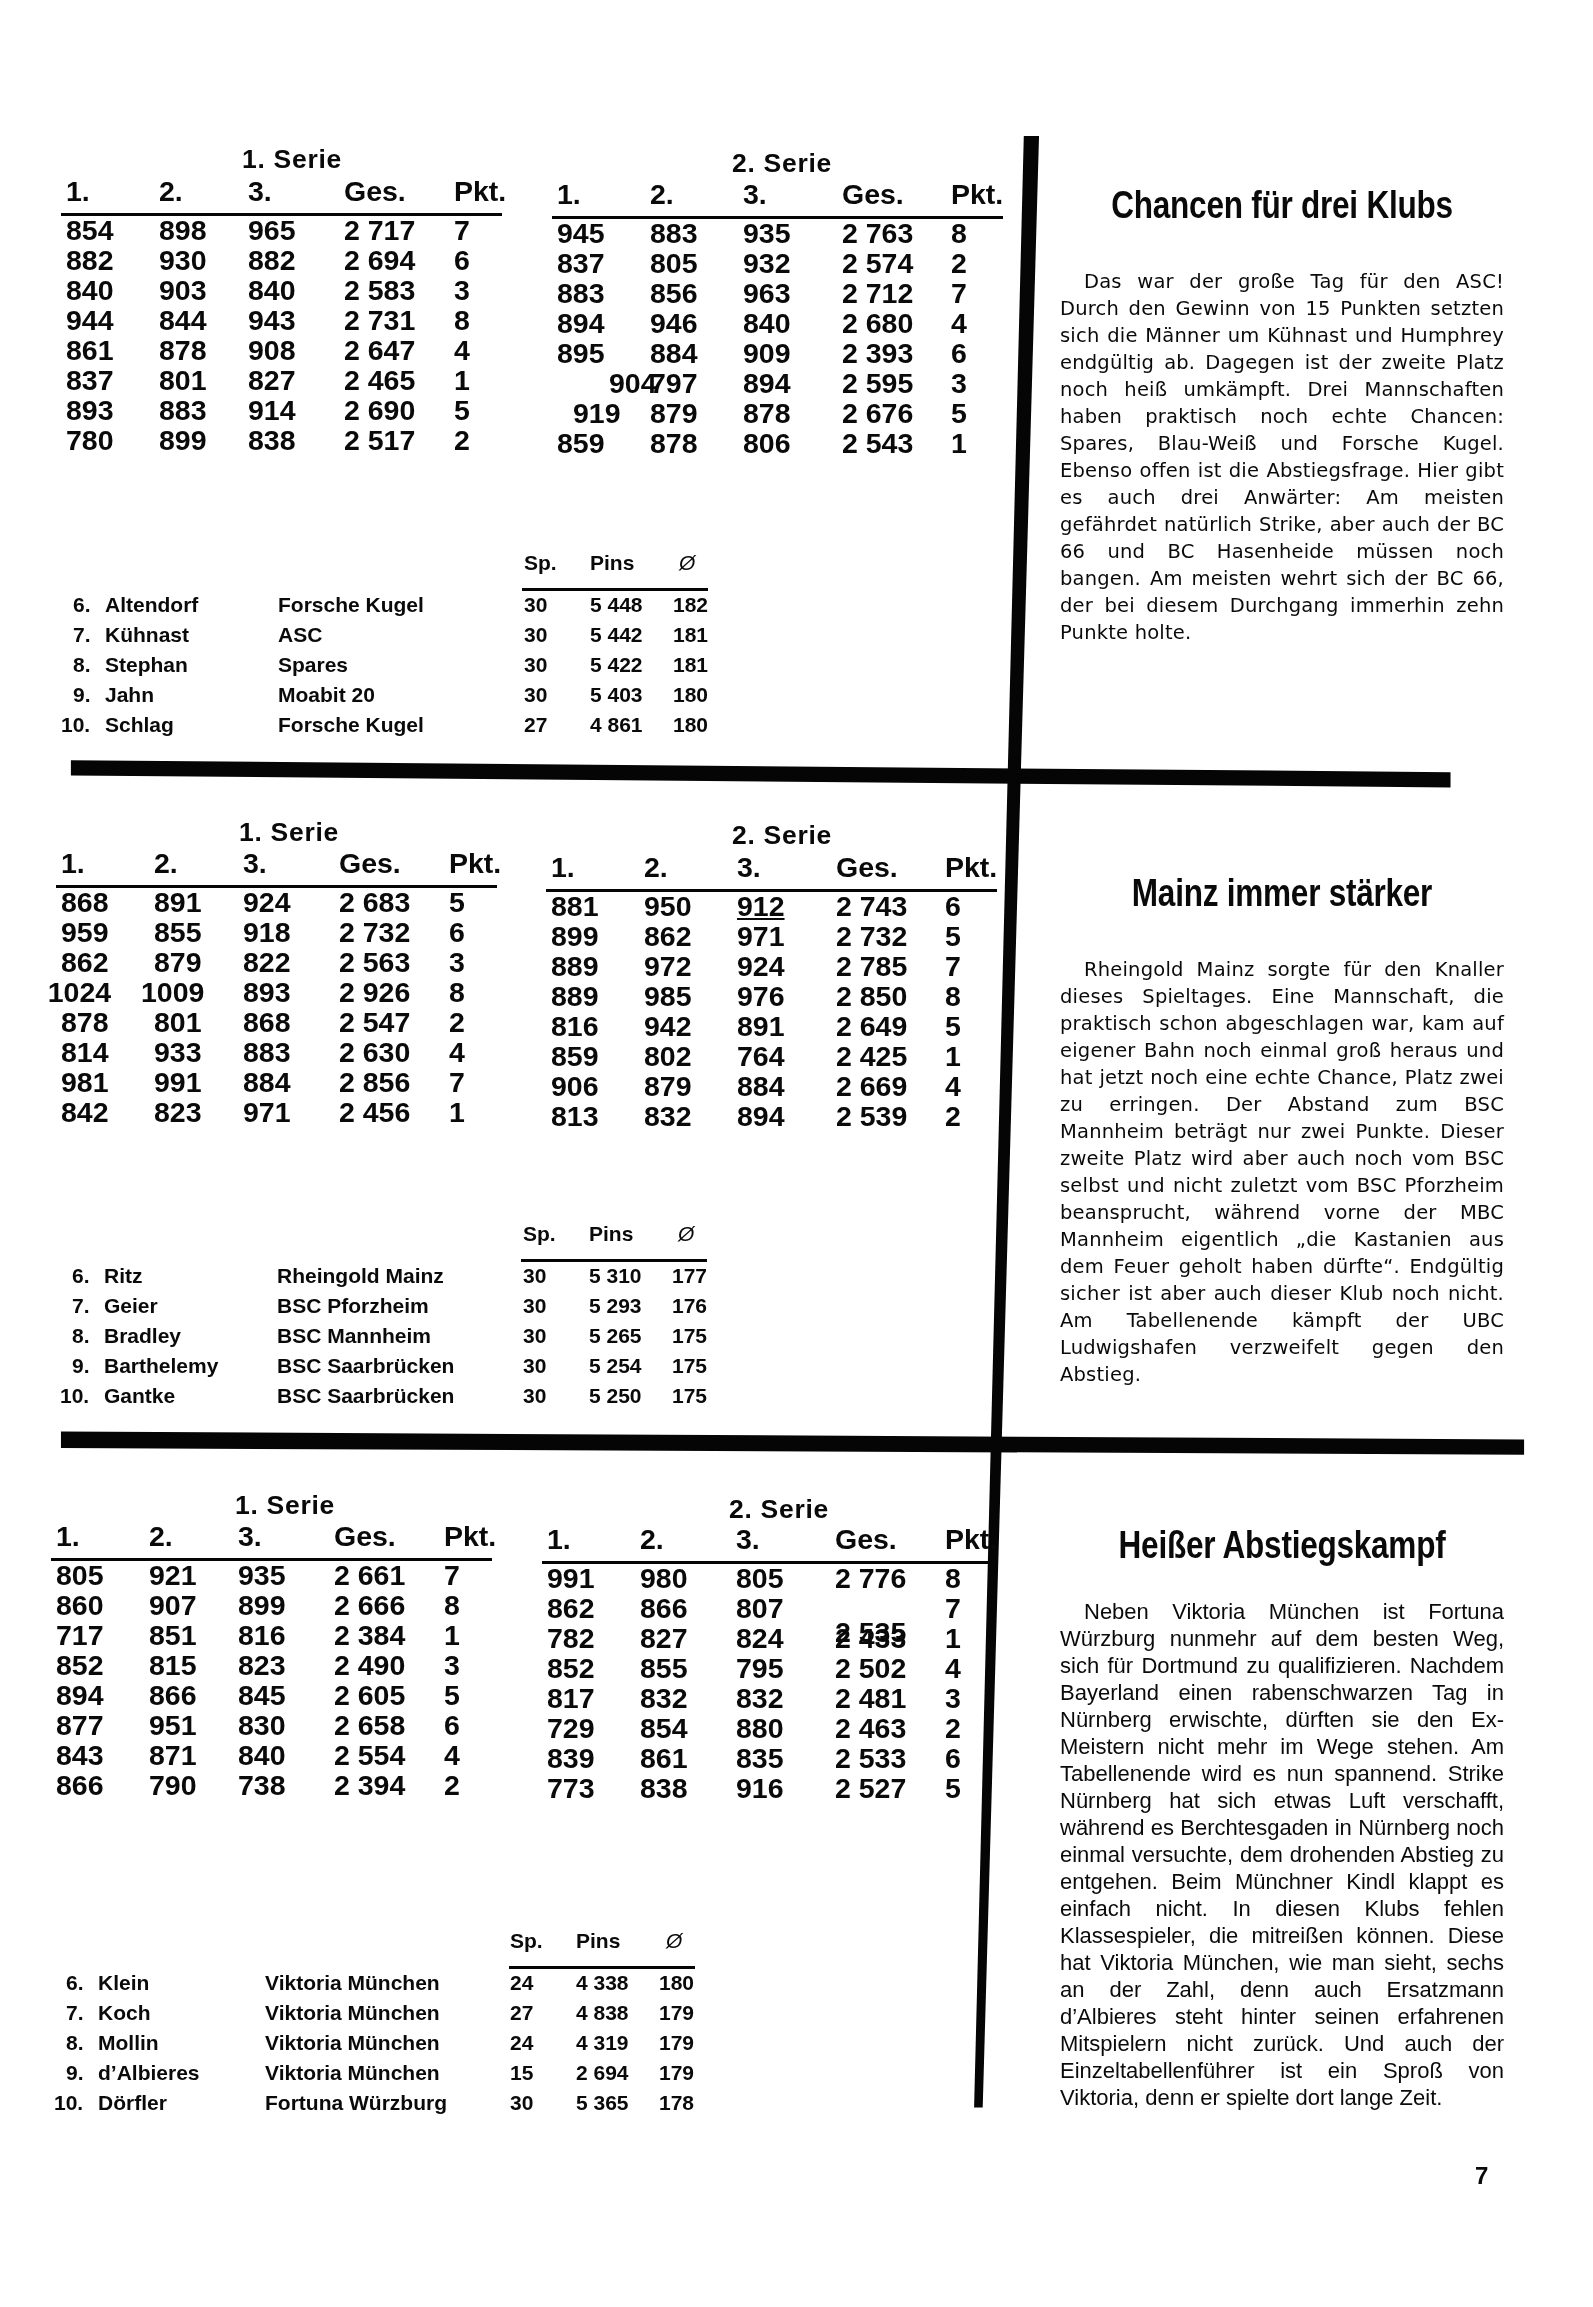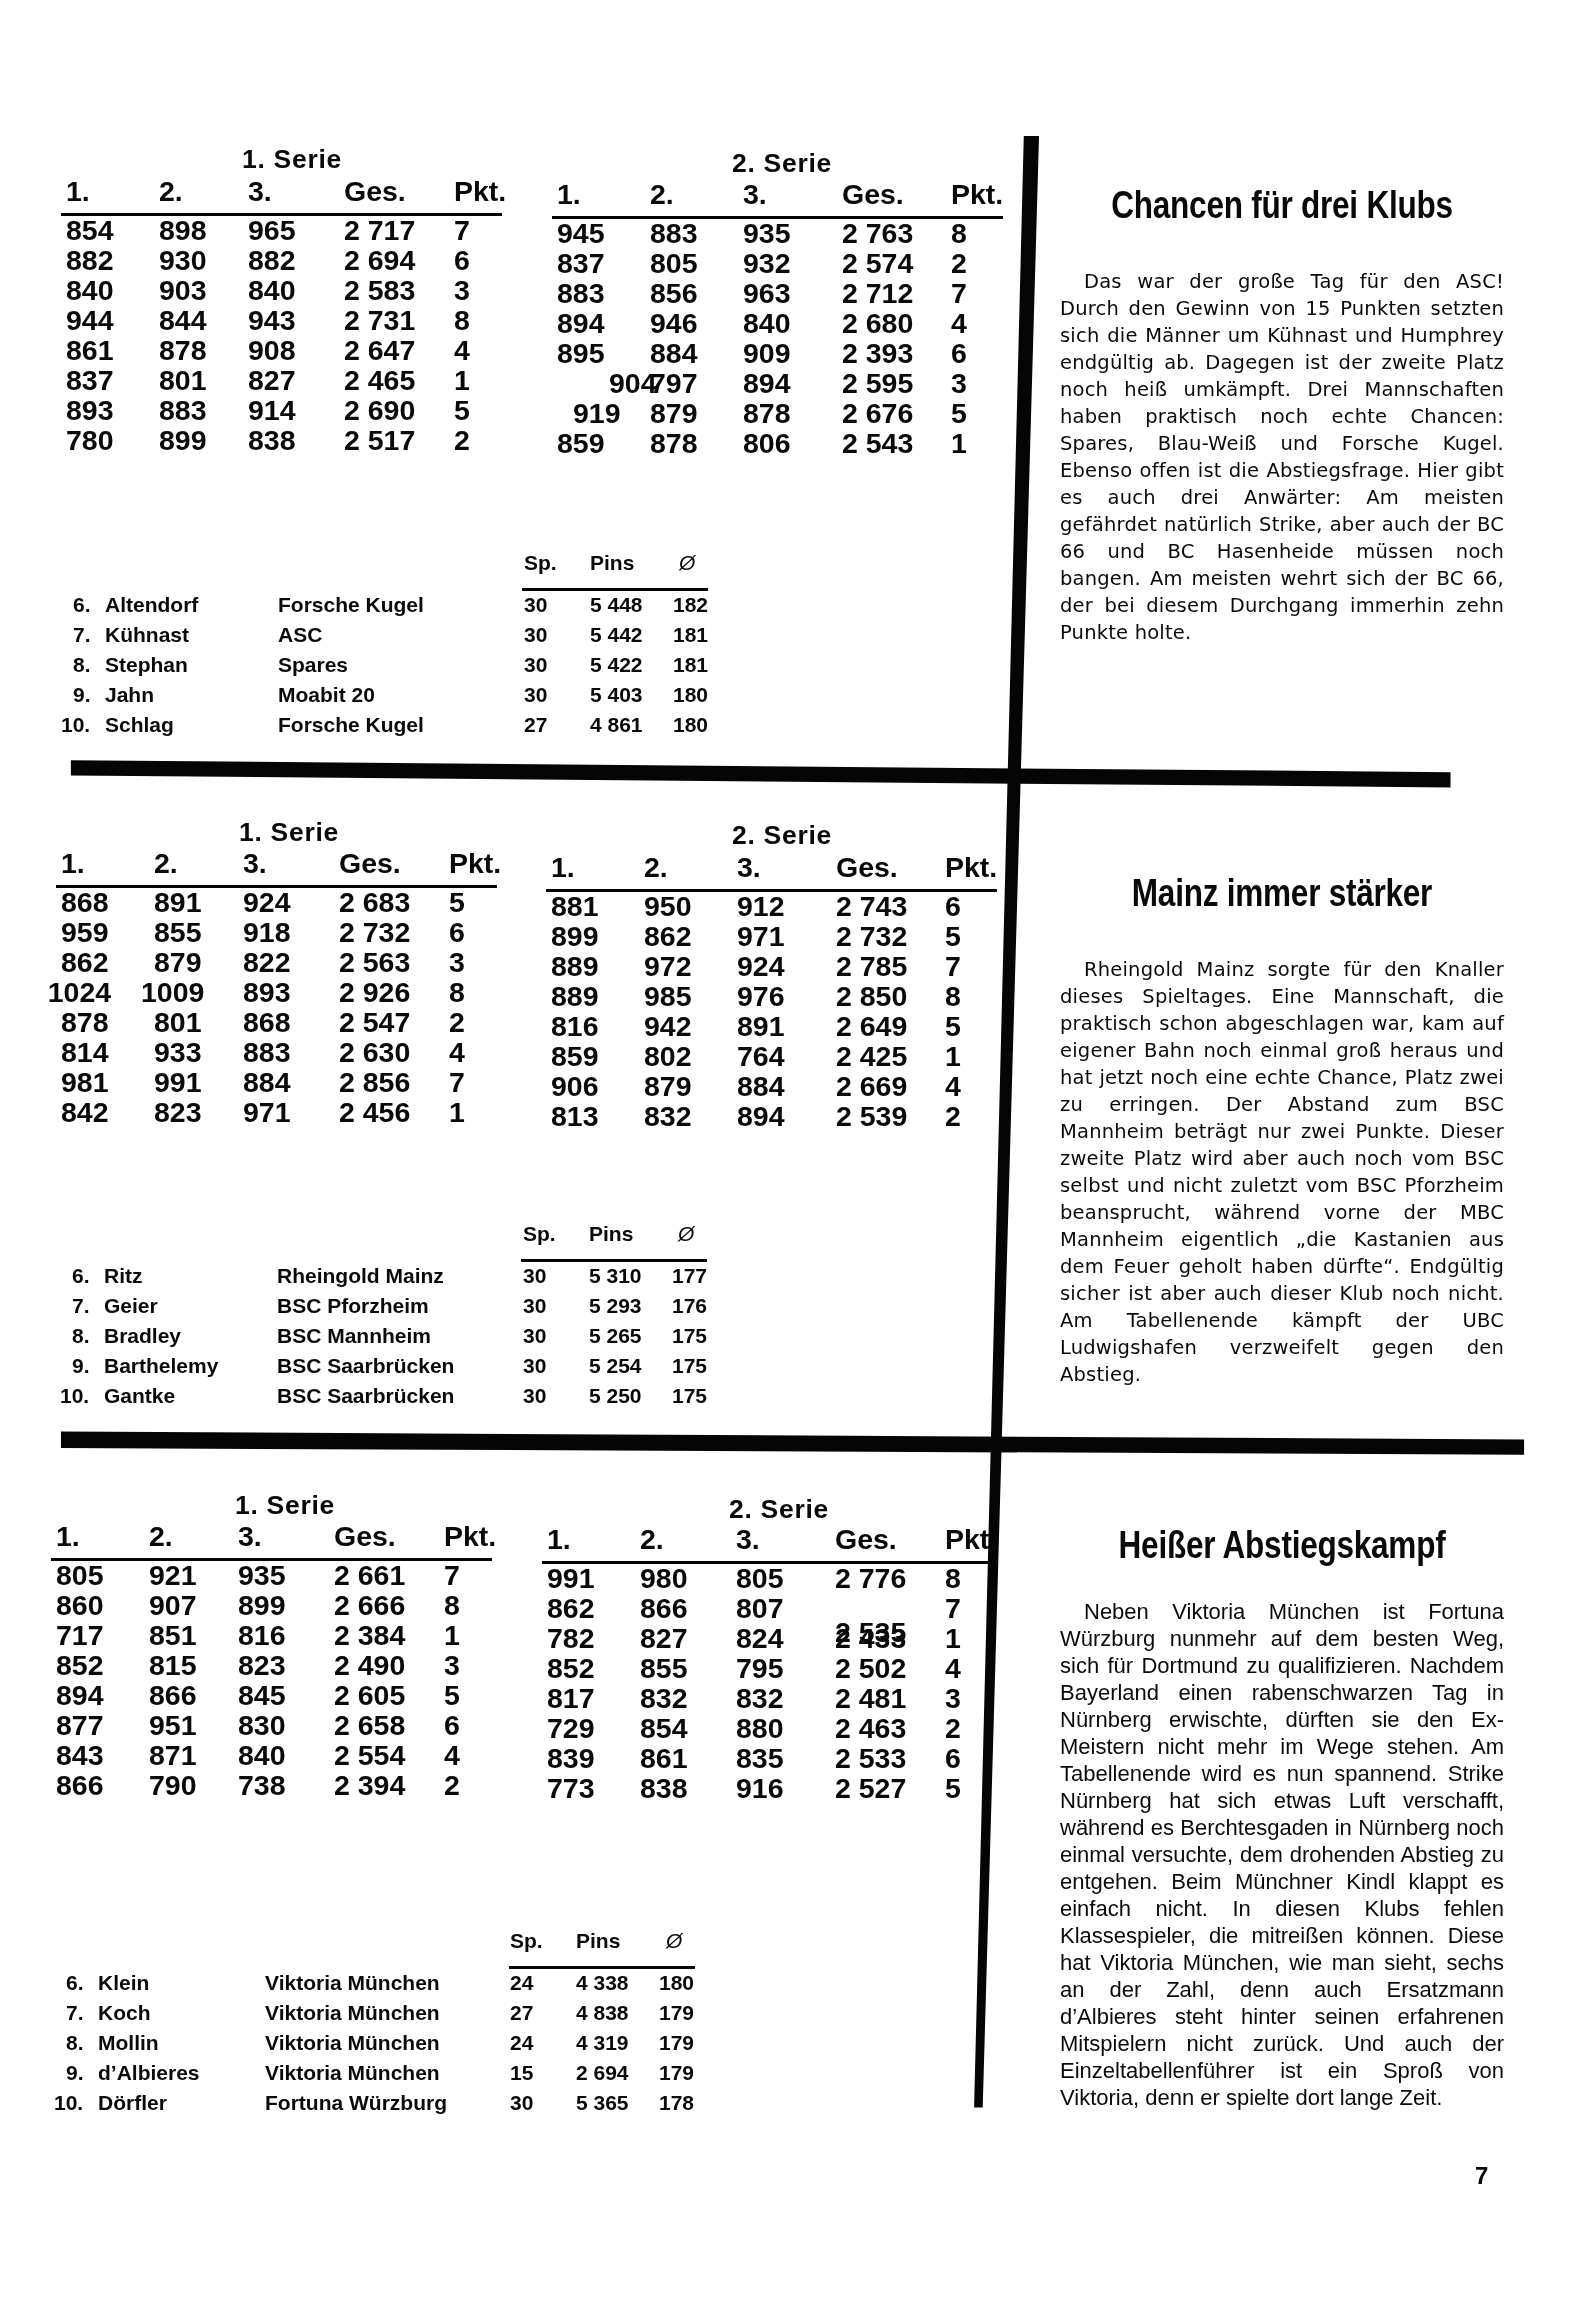--- a/index.html
+++ b/index.html
@@ -302,21 +302,21 @@
         <span class="cell" style="left: 93px;">2.</span>
         <span class="cell" style="left: 186px;">3.</span>
         <span class="cell" style="left: 285px;">Ges.</span>
         <span class="cell" style="left: 394px;">Pkt.</span>
       </div>
       <div class="underline" style="left: -5.3px; width: 451px; top: 37px;"></div>
       <div style="height: 6.6px;"></div>
       <div class="row">
         <span class="cell" style="left: 0px;">881</span>
         <span class="cell" style="left: 93px;">950</span>
-        <span class="cell" style="left: 186px;">912</span>
+        <span class="cell" style="left: 186px; text-decoration: underline;">912</span>
         <span class="cell" style="left: 285px;">2 743</span>
         <span class="cell" style="left: 394px;">6</span>
       </div>
       <div class="row">
         <span class="cell" style="left: 0px;">899</span>
         <span class="cell" style="left: 93px;">862</span>
         <span class="cell" style="left: 186px;">971</span>
         <span class="cell" style="left: 285px;">2 732</span>
         <span class="cell" style="left: 394px;">5</span>
       </div>

